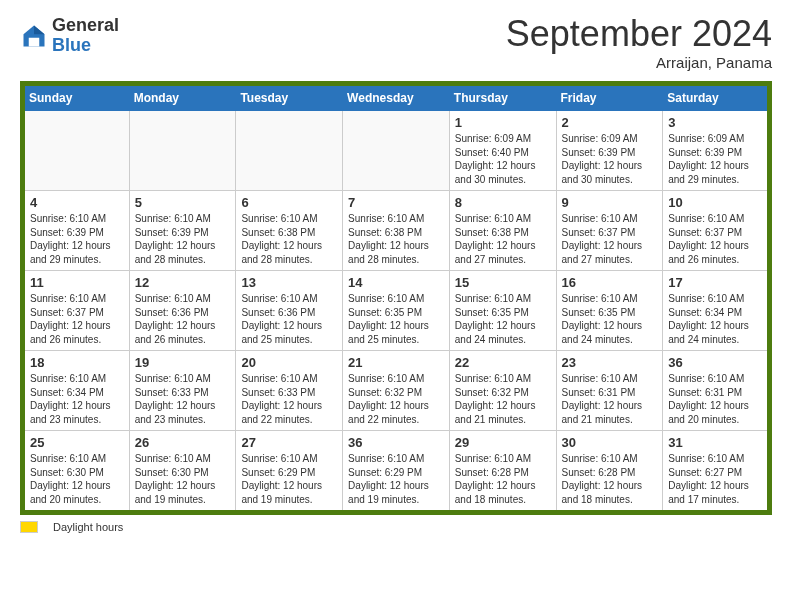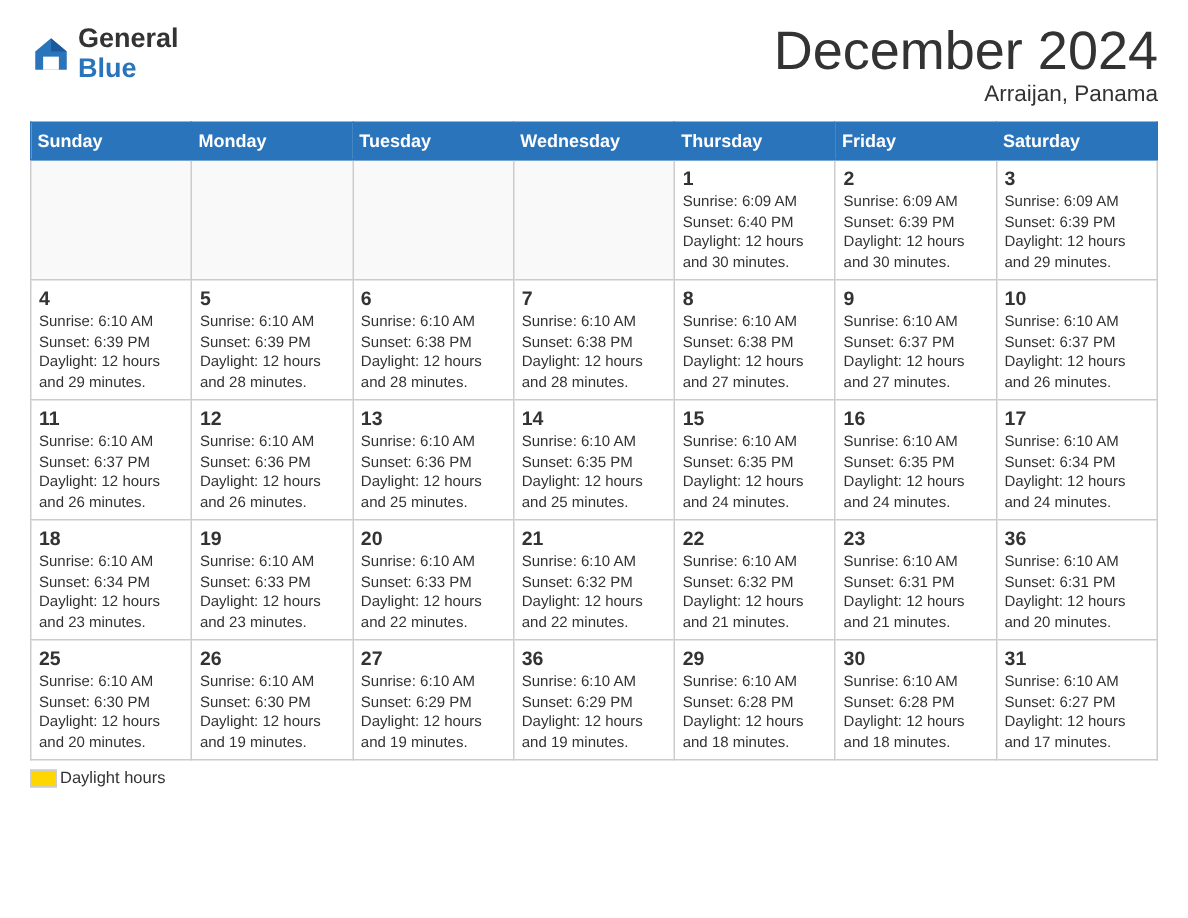--- a/index.html
+++ b/index.html
@@ -48,21 +48,21 @@
       color: #333;
       line-height: 1;
     }
     .location {
       font-size: 15px;
       color: #333;
       margin-top: 2px;
     }
     .calendar {
       flex: 1;
-      border: 1px solid #4d7c0f;
+      border: 5px solid #4d7c0f;
       border-collapse: collapse;
       width: 100%;
       table-layout: fixed;
     }
     .calendar th {
       background-color: #2a74bc;
       color: #fff;
       font-size: 12px;
       font-weight: bold;
       padding: 5px 4px;
@@ -89,21 +89,21 @@
       margin-bottom: 2px;
     }
     .day-info {
       font-size: 10px;
       line-height: 1.35;
       color: #333;
     }
     .footer {
       display: flex;
       align-items: flex-start;
-      gap: 2px;
+      gap: 15px;
       margin-top: 6px;
       font-size: 11px;
       color: #333;
     }
     .footer-swatch {
       width: 18px;
       height: 12px;
       background: #ffd700;
       border: 1px solid #ccc;
       display: inline-block;
@@ -119,21 +119,21 @@
         <polygon points="16,4 28,14 28,28 4,28 4,14" fill="#2a74bc"></polygon>
         <polygon points="16,4 28,14 16,14" fill="#1a5a9a"></polygon>
         <rect x="10" y="18" width="12" height="10" fill="#fff"></rect>
       </svg>
       <div class="logo-text">
         <div><span class="general">General</span></div>
         <div><span class="blue">Blue</span></div>
       </div>
     </div>
     <div class="title-block">
-      <div class="month-year">December 2024</div>
+      <div class="month-year">September 2024</div>
       <div class="location">Arraijan, Panama</div>
     </div>
   </div>
 
   <table class="calendar">
     <thead>
       <tr>
         <th>Sunday</th>
         <th>Monday</th>
         <th>Tuesday</th>

